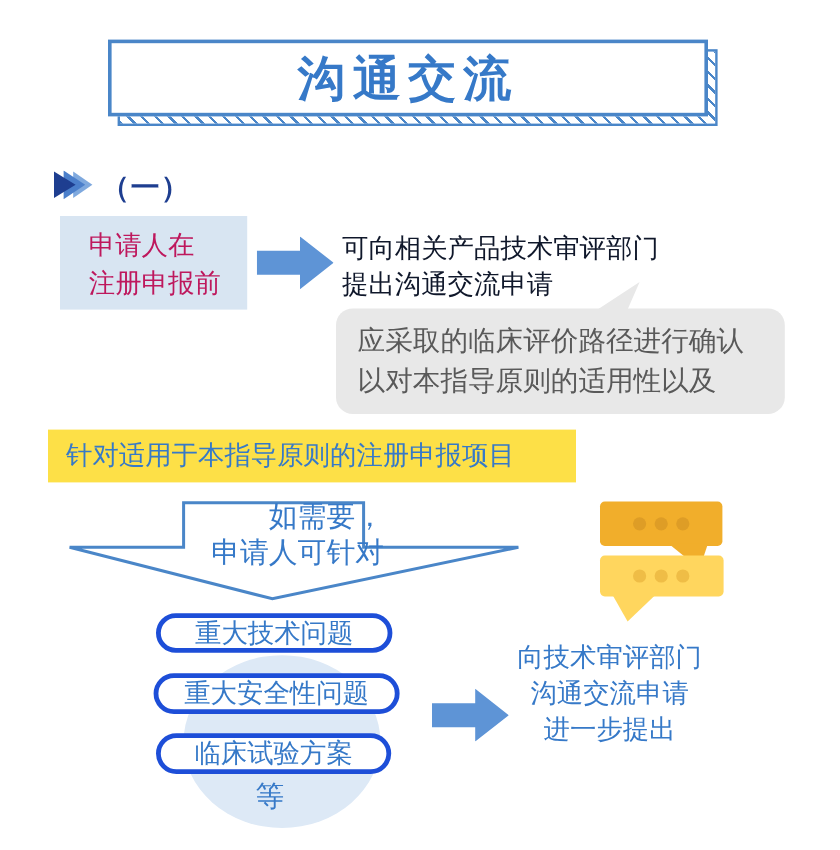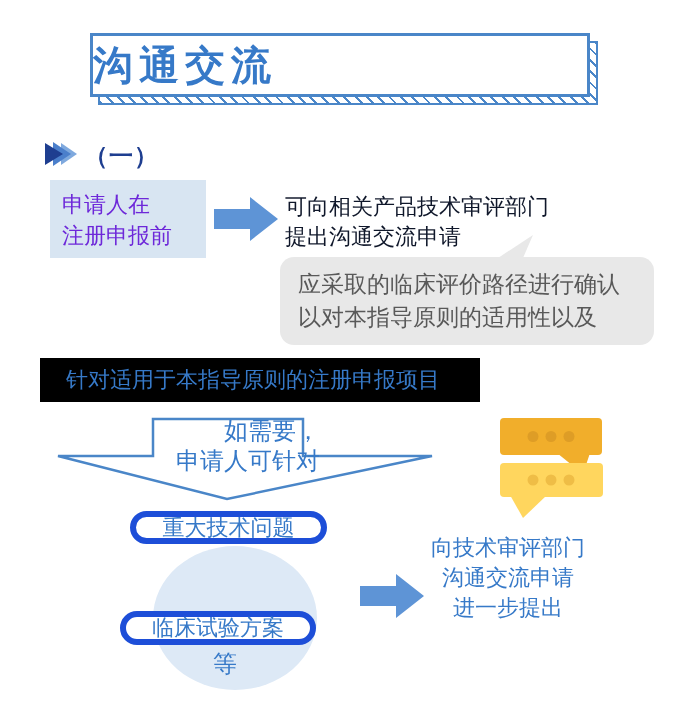--- a/index.html
+++ b/index.html
@@ -17,75 +17,75 @@
   
   .banner-shadow {
     left: 98px; top: 41px; width: 500px; height: 64px;
     border: 2px solid #4A86C8;
     background: repeating-linear-gradient(45deg, #4A86C8 0, #4A86C8 2px, #ffffff 2px, #ffffff 8px);
   }
   .banner-main {
     left: 90px; top: 33px; width: 500px; height: 64px;
     background: #ffffff;
     border: 3px solid #4A86C8;
-    display: flex; align-items: center; justify-content: flex-start;
+    display: flex; align-items: center; justify-content: center;
     font-size: 40px; font-weight: bold; color: #3679C8;
     letter-spacing: 6px;
   }
 
   
   .marker-row { left: 45px; top: 140px; display: flex; align-items: center; gap: 6px; }
   .marker-label { font-size: 24px; font-weight: bold; color: #1E3E90; letter-spacing: 1px; }
 
   
   .box1 {
     left: 50px; top: 180px; width: 156px; height: 78px;
     background: #D8E5F2;
-    color: #6d28d9; font-size: 22px; line-height: 31px;
-    padding: 9px 0 0 12px;
+    color: #be185d; font-size: 22px; line-height: 31px;
+    padding: 9px 0 0 24px;
   }
   .result1 {
     left: 285px; top: 192px;
     color: #0f172a; font-size: 22px; line-height: 30px;
   }
   .note-bubble {
     left: 280px; top: 257px; width: 374px; height: 88px;
     background: #E8E8E8; border-radius: 14px;
     color: #595959; font-size: 23px; line-height: 33px;
     padding: 11px 0 0 18px;
   }
   .note-tail { left: 493px; top: 235px; }
 
   
   .band {
     left: 40px; top: 358px; width: 440px; height: 44px;
-    background: #000000;
+    background: #fde047;
     color: #3679C8; font-size: 22px; line-height: 44px;
-    padding-left: 26px;
+    padding-left: 15px;
   }
   .funnel-svg { left: 40px; top: 410px; }
   .funnel-text {
     left: 140px; top: 416px; width: 180px;
     text-align: right; color: #3679C8; font-size: 24px; line-height: 30px;
     z-index: 3;
   }
   .topics-circle {
     left: 153px; top: 546px; width: 164px; height: 144px;
     background: #DDE9F6; border-radius: 50%;
   }
   .pill {
     background: #ffffff;
-    border: 6px solid #1d4ed8; border-radius: 17px;
+    border: 4px solid #1d4ed8; border-radius: 17px;
     color: #3679C8; font-size: 22px;
     display: flex; align-items: center; justify-content: center;
     z-index: 2;
   }
   .pill1 { left: 130px; top: 511px; width: 197px; height: 33px; }
   .pill2 { left: 128px; top: 561px; width: 205px; height: 34px; }
-  .pill3 { left: 120px; top: 611px; width: 196px; height: 34px; }
+  .pill3 { left: 130px; top: 611px; width: 196px; height: 34px; }
   .etc-label {
     left: 203px; top: 648px; width: 44px; text-align: center;
     color: #3679C8; font-size: 24px; z-index: 2;
   }
   .chat-icon { left: 490px; top: 413px; }
   .result2 {
     left: 408px; top: 533px; width: 200px;
     text-align: center; color: #3679C8; font-size: 22px; line-height: 30px;
   }
   .arrow1 { left: 214px; top: 197px; }
@@ -150,20 +150,23 @@
   </div>
   <div class="abs funnel-text">
     <div>如需要，</div>
     <div>申请人可针对</div>
   </div>
 
   <div class="abs topics-circle"></div>
   <div class="abs pill pill1">
     <span>重大技术问题</span>
   </div>
+  <div class="abs pill pill2">
+    <span>重大安全性问题</span>
+  </div>
   <div class="abs pill pill3">
     <span>临床试验方案</span>
   </div>
   <div class="abs etc-label">等</div>
 
   <div class="abs chat-icon">
     <svg width="120" height="110" viewBox="0 0 120 110">
       <rect x="10" y="5" width="102" height="37" rx="4" fill="#F1AE2B"></rect>
       <polygon points="67,40 100,40 93,61" fill="#F1AE2B"></polygon>
       <circle cx="43" cy="23.5" r="5.5" fill="#DE9D26"></circle>

